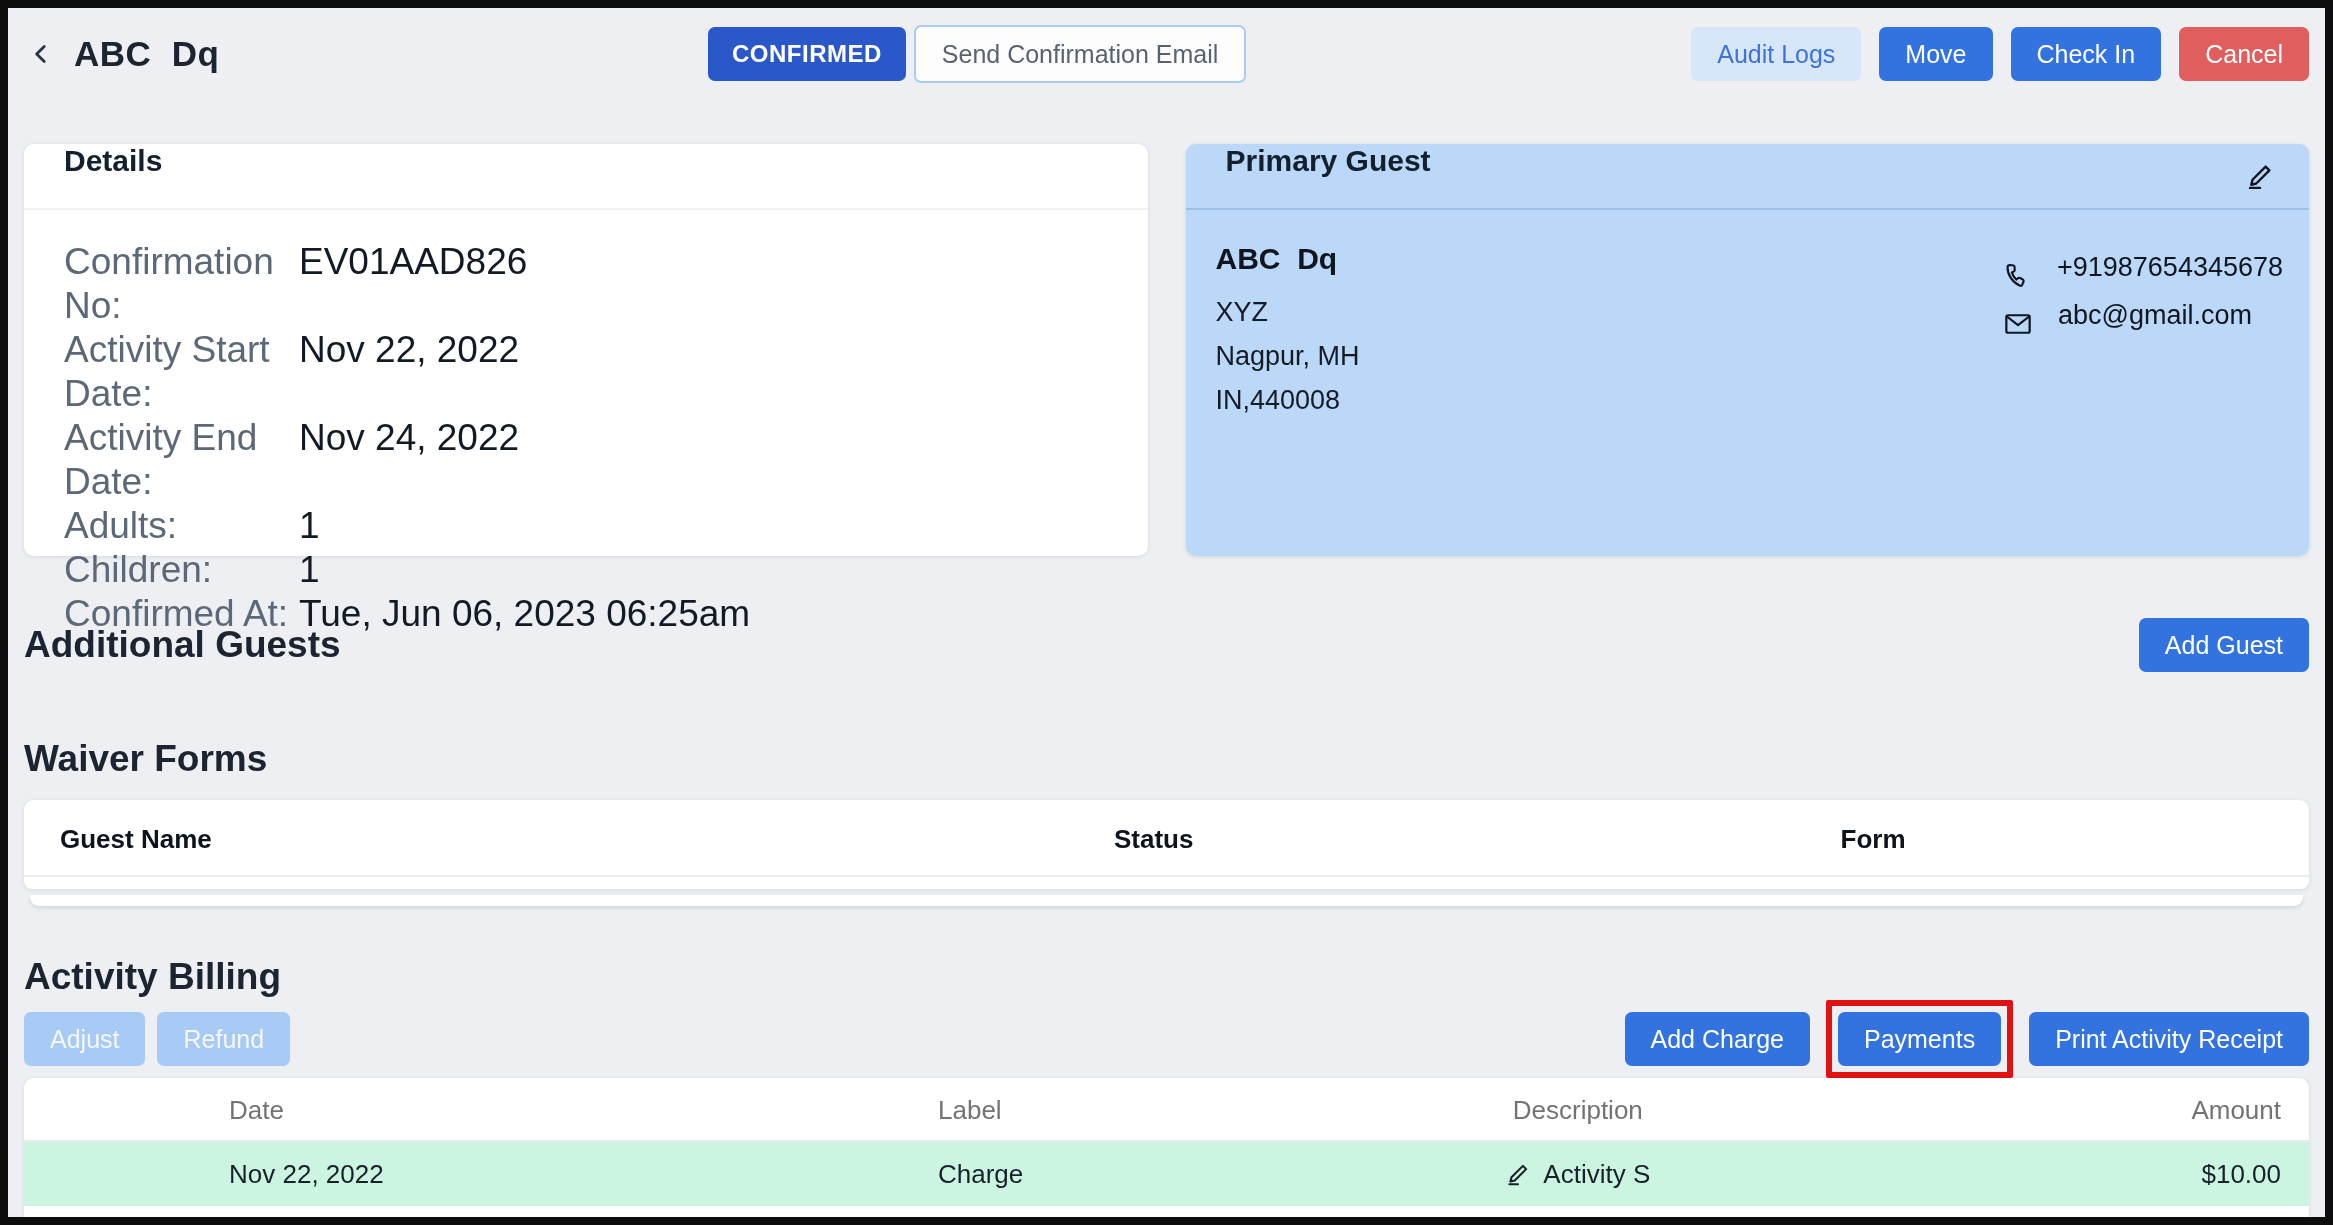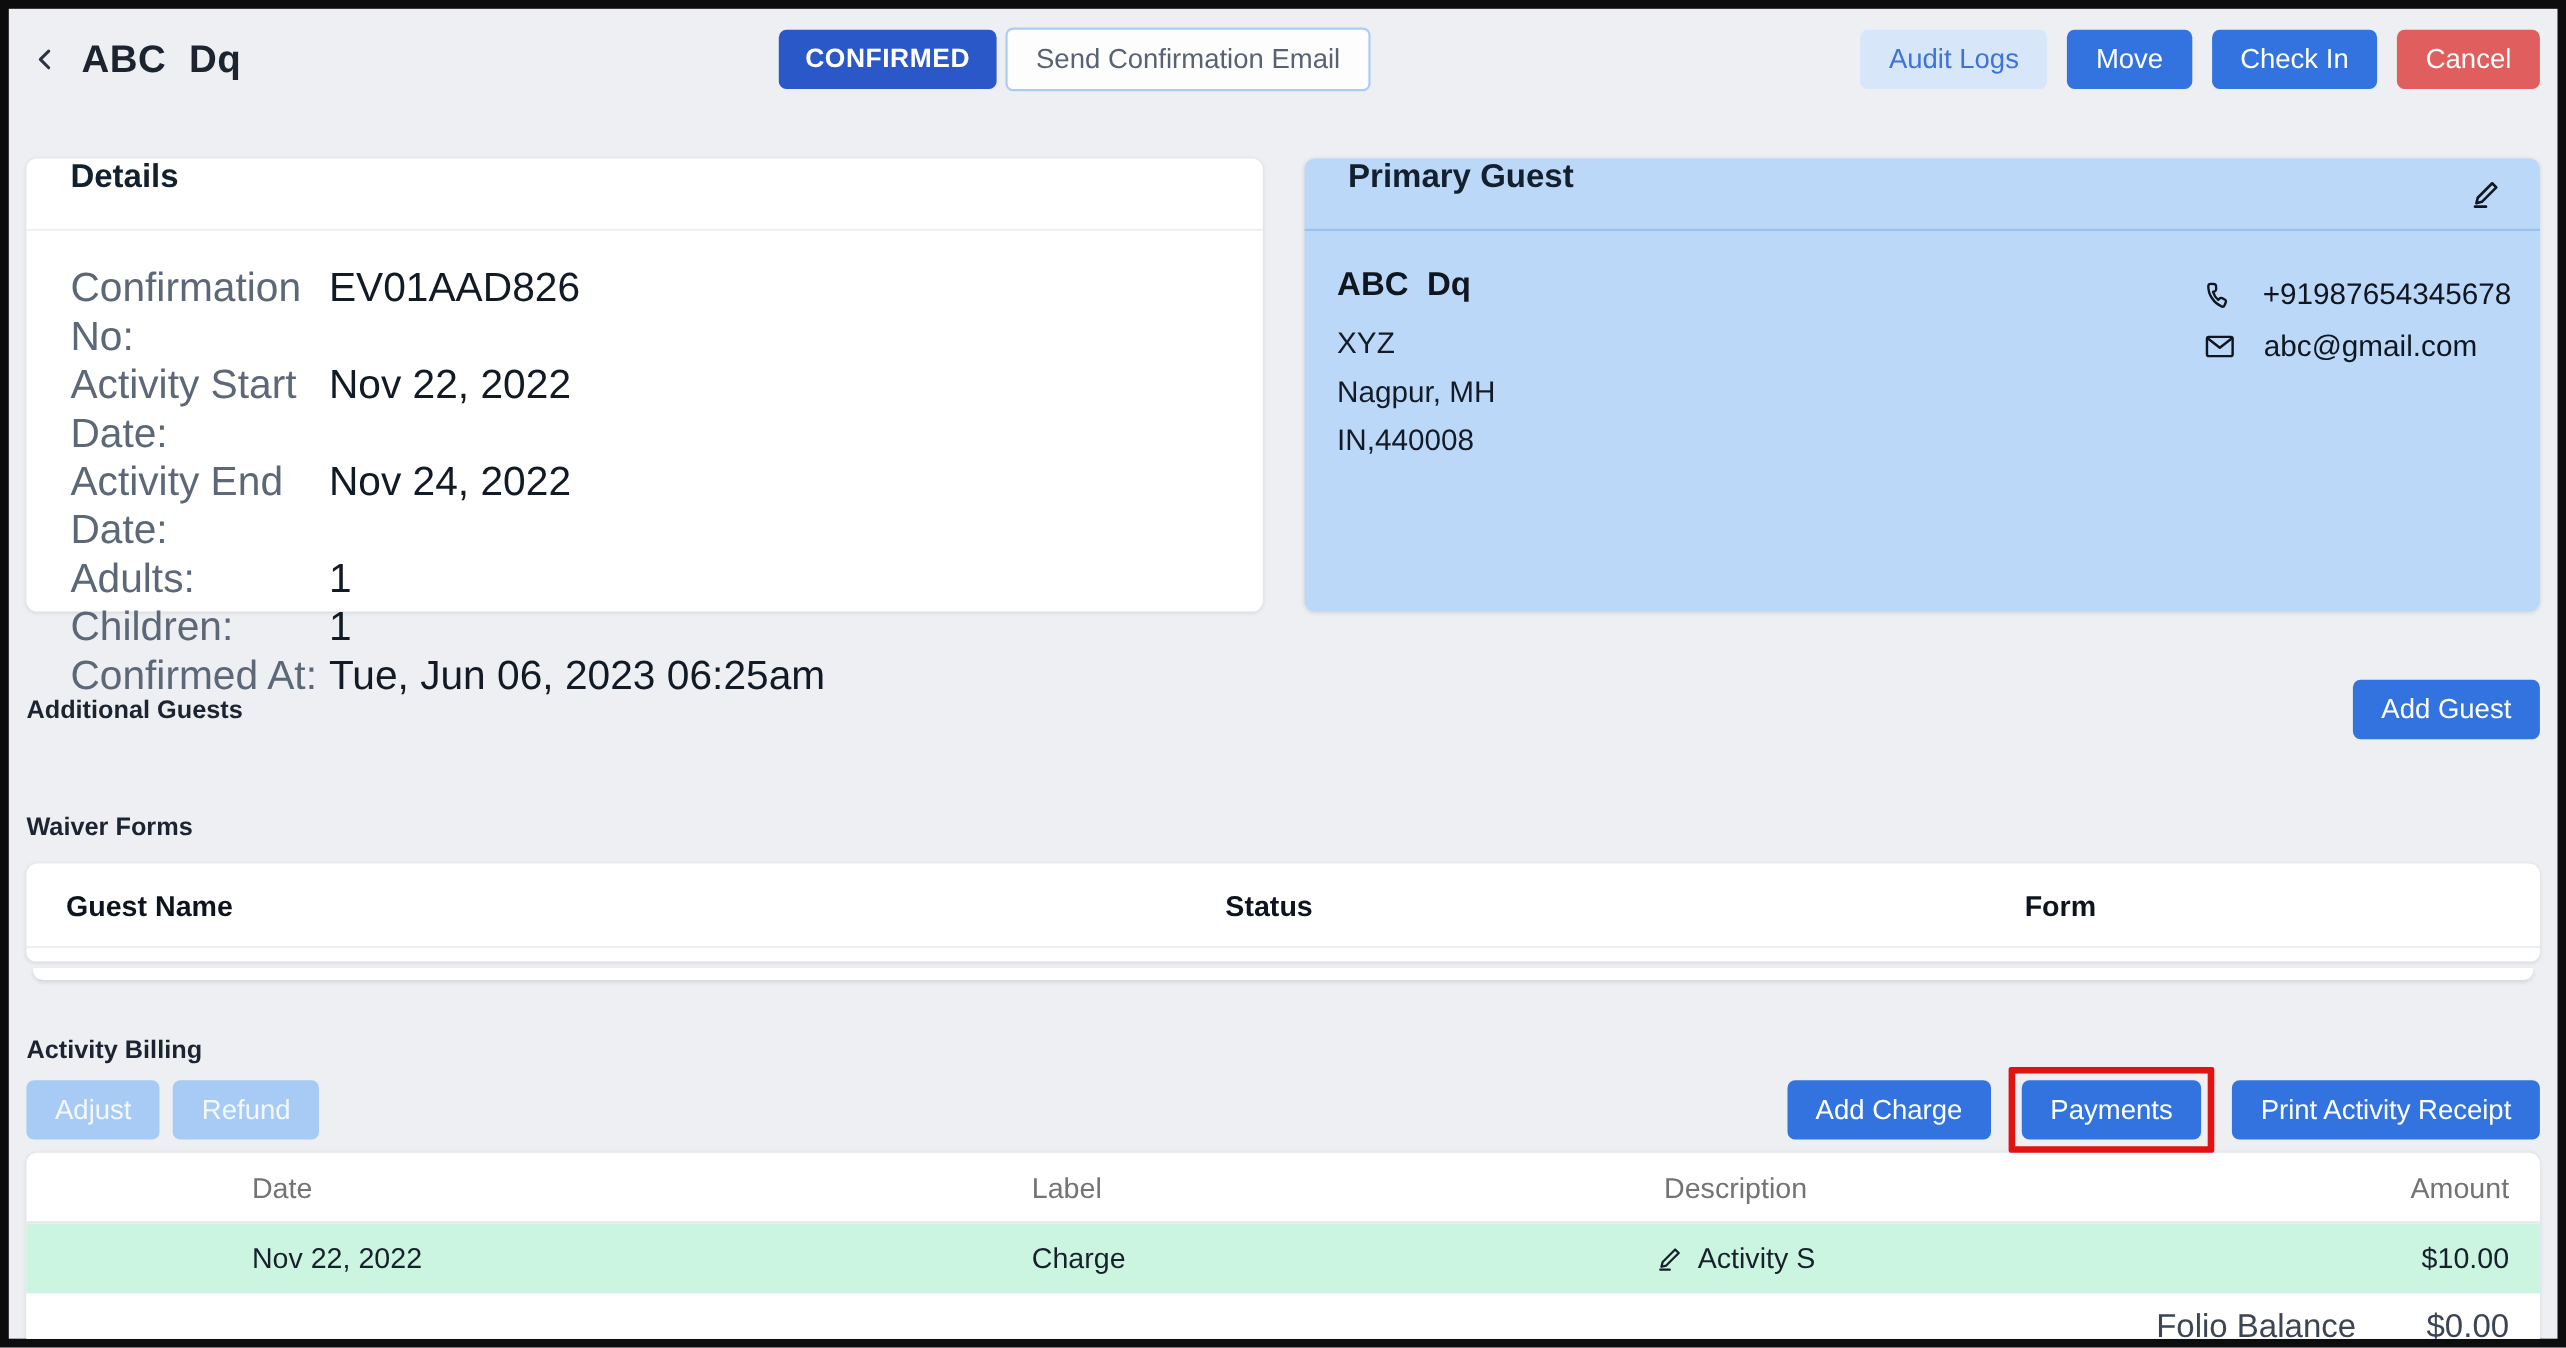--- a/index.html
+++ b/index.html
@@ -40,27 +40,27 @@
   .detail-label{width:235px;color:var(--text-gray);flex:0 0 235px;}
   .detail-value{color:#121a26;}
   
   .guest-card{flex:1 1 0;background:var(--guest-card);border-radius:10px;
               box-shadow:0 1px 4px rgba(20,30,50,.12);}
   .guest-card .card-header{border-bottom:2px solid #9dc1ea;}
   .guest-body{padding:32px 26px 0 30px;display:flex;justify-content:space-between;}
   .guest-name{font-size:30px;font-weight:bold;color:#10161f;white-space:pre;margin-bottom:14px;}
   .guest-line{font-size:27px;color:#141b26;line-height:44px;}
   .guest-contacts{display:flex;flex-direction:column;gap:6px;padding-top:4px;}
-  .contact-line{display:flex;align-items:center;gap:26px;font-size:27px;color:#10161f;
+  .contact-line{display:flex;align-items:flex-end;gap:26px;font-size:27px;color:#10161f;
                 line-height:42px;justify-content:flex-start;}
   .icon{display:inline-flex;align-items:center;justify-content:center;}
   .edit-icon{cursor:pointer;}
   
   .section-row{display:flex;align-items:center;justify-content:space-between;margin:62px 16px 0 16px;}
-  .section-title{font-size:23px;font-weight:bold;color:#1b2430;}
+  .section-title{font-size:37px;font-weight:bold;color:#1b2430;}
   .waiver-title{margin:66px 16px 0 16px;}
   .waiver-card{margin:20px 16px 0 16px;border-radius:10px 10px 8px 8px;}
   .waiver-grid{display:grid;grid-template-columns:45.6% 29.7% 1fr;align-items:center;
                padding:24px 0 20px 0;border-bottom:2px solid #eceef1;gap:48px;}
   .waiver-grid .th{font-size:26px;font-weight:bold;color:#0d141d;}
   .waiver-grid .th:first-child{padding-left:36px;}
   .waiver-empty{height:12px;}
   .waiver-strip{margin:6px 22px 0 22px;height:11px;background:#fff;border-radius:0 0 9px 9px;
                 box-shadow:0 2px 4px rgba(20,30,50,.12);}
   .billing-title{margin:50px 16px 0 16px;}

